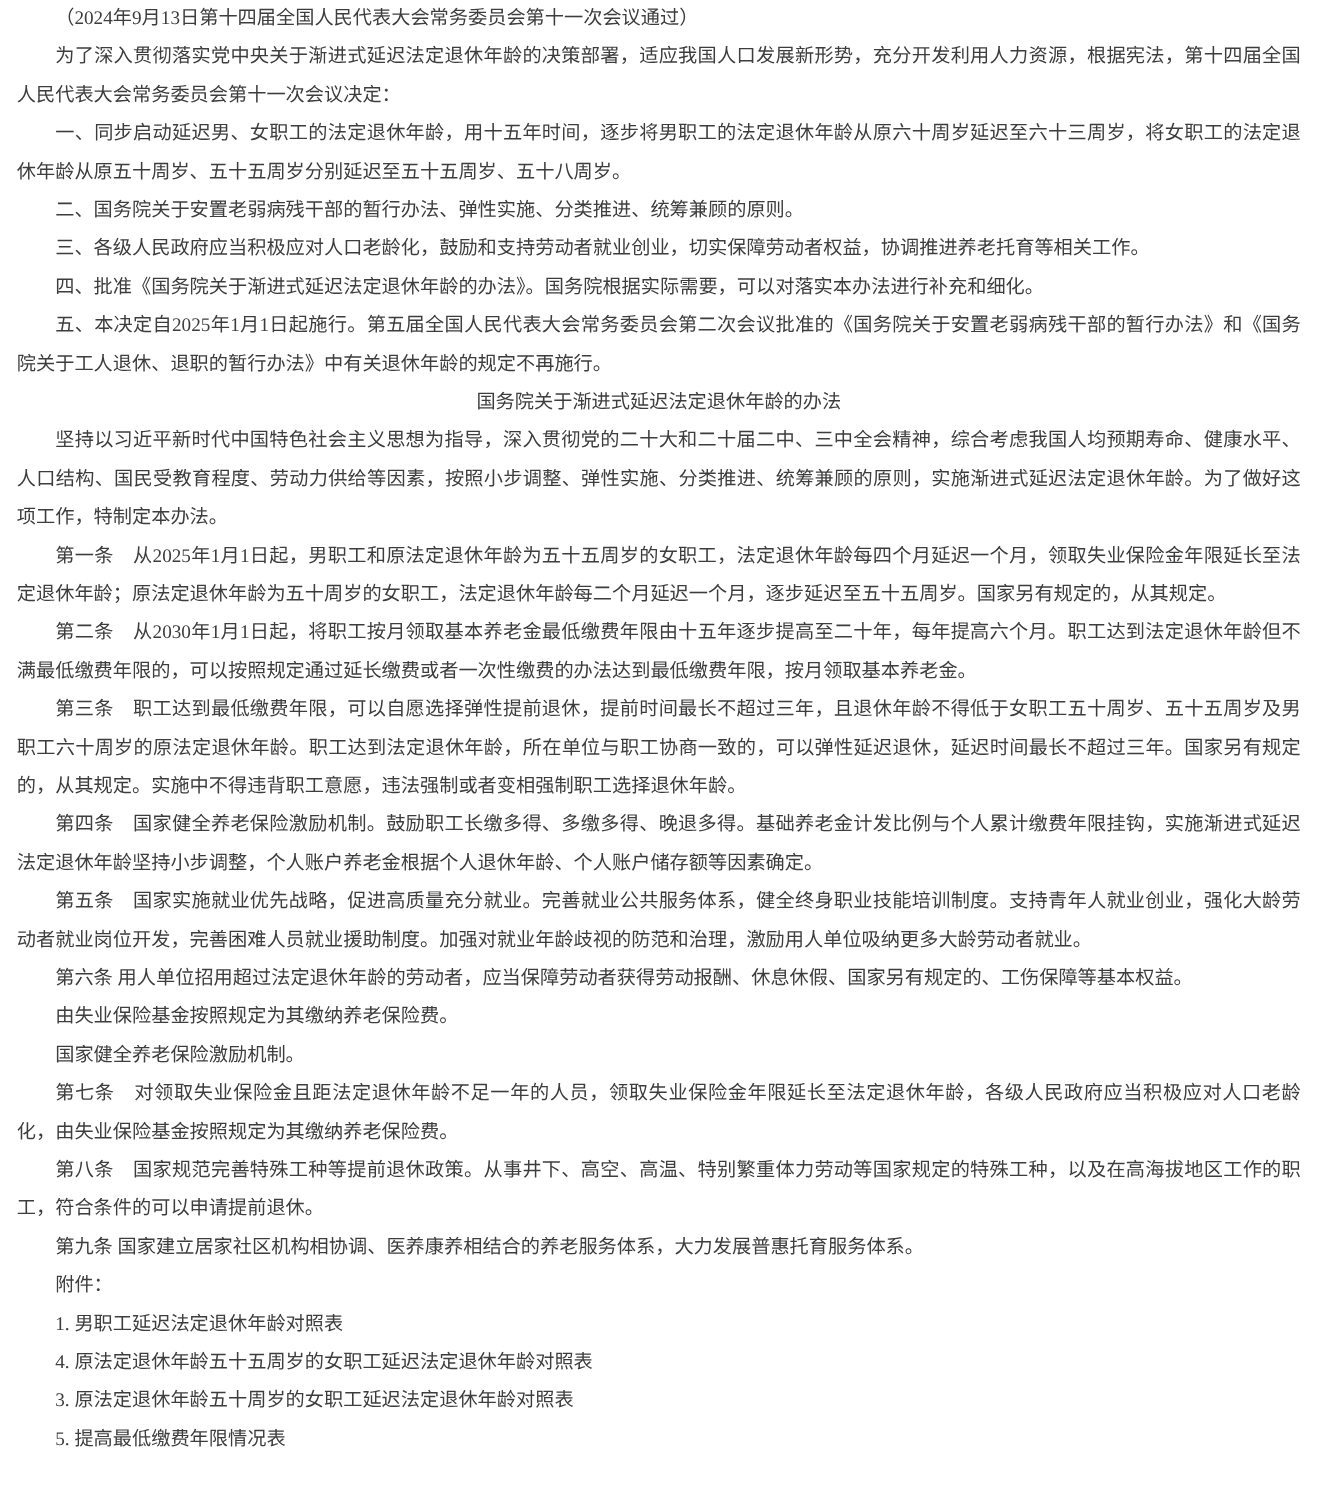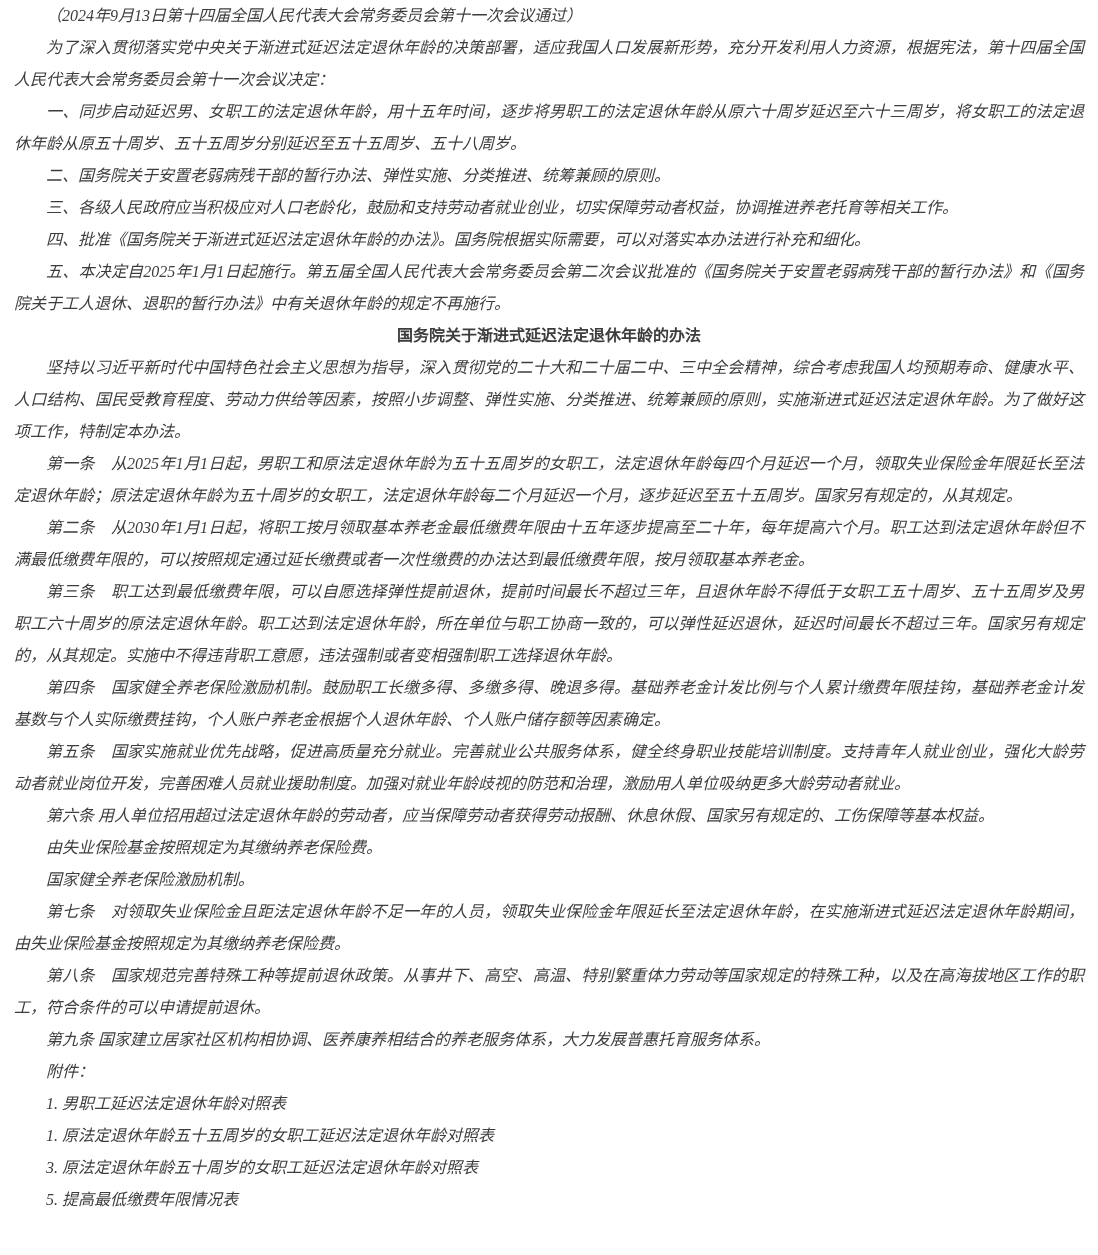--- a/index.html
+++ b/index.html
@@ -17,28 +17,27 @@
     line-height: 32px;
     color: #3d3d3d;
   }
   .para {
     margin: 0;
     padding: 0;
     text-indent: 2em;
     text-align: justify;
     word-break: break-all;
     overflow-wrap: break-word;
-    font-style: italic;
   }
   .doc-title {
     margin: 0;
     padding: 0;
     text-indent: 0;
     text-align: center;
-    font-weight: bold;
+    font-weight: normal;
     font-size: 16px;
     line-height: 32px;
   }
 </style>
 </head>
 <body>
 
 <p class="para">（2024年9月13日第十四届全国人民代表大会常务委员会第十一次会议通过）</p>
 
 <p class="para">为了深入贯彻落实党中央关于渐进式延迟法定退休年龄的决策部署，适应我国人口发展新形势，充分开发利用人力资源，根据宪法，第十四届全国人民代表大会常务委员会第十一次会议决定：</p>
@@ -49,26 +48,26 @@
 <p class="para">四、批准《国务院关于渐进式延迟法定退休年龄的办法》。国务院根据实际需要，可以对落实本办法进行补充和细化。</p>
 <p class="para">五、本决定自2025年1月1日起施行。第五届全国人民代表大会常务委员会第二次会议批准的《国务院关于安置老弱病残干部的暂行办法》和《国务院关于工人退休、退职的暂行办法》中有关退休年龄的规定不再施行。</p>
 
 <p class="doc-title">国务院关于渐进式延迟法定退休年龄的办法</p>
 
 <p class="para">坚持以习近平新时代中国特色社会主义思想为指导，深入贯彻党的二十大和二十届二中、三中全会精神，综合考虑我国人均预期寿命、健康水平、人口结构、国民受教育程度、劳动力供给等因素，按照小步调整、弹性实施、分类推进、统筹兼顾的原则，实施渐进式延迟法定退休年龄。为了做好这项工作，特制定本办法。</p>
 
 <p class="para">第一条　从2025年1月1日起，男职工和原法定退休年龄为五十五周岁的女职工，法定退休年龄每四个月延迟一个月，领取失业保险金年限延长至法定退休年龄；原法定退休年龄为五十周岁的女职工，法定退休年龄每二个月延迟一个月，逐步延迟至五十五周岁。国家另有规定的，从其规定。</p>
 <p class="para">第二条　从2030年1月1日起，将职工按月领取基本养老金最低缴费年限由十五年逐步提高至二十年，每年提高六个月。职工达到法定退休年龄但不满最低缴费年限的，可以按照规定通过延长缴费或者一次性缴费的办法达到最低缴费年限，按月领取基本养老金。</p>
 <p class="para">第三条　职工达到最低缴费年限，可以自愿选择弹性提前退休，提前时间最长不超过三年，且退休年龄不得低于女职工五十周岁、五十五周岁及男职工六十周岁的原法定退休年龄。职工达到法定退休年龄，所在单位与职工协商一致的，可以弹性延迟退休，延迟时间最长不超过三年。国家另有规定的，从其规定。实施中不得违背职工意愿，违法强制或者变相强制职工选择退休年龄。</p>
-<p class="para">第四条　国家健全养老保险激励机制。鼓励职工长缴多得、多缴多得、晚退多得。基础养老金计发比例与个人累计缴费年限挂钩，基础养老金计发基数与个人实际缴费挂钩，个人账户养老金根据个人退休年龄、个人账户储存额等因素确定。</p>
+<p class="para">第四条　国家健全养老保险激励机制。鼓励职工长缴多得、多缴多得、晚退多得。基础养老金计发比例与个人累计缴费年限挂钩，实施渐进式延迟法定退休年龄坚持小步调整，个人账户养老金根据个人退休年龄、个人账户储存额等因素确定。</p>
 <p class="para">第五条　国家实施就业优先战略，促进高质量充分就业。完善就业公共服务体系，健全终身职业技能培训制度。支持青年人就业创业，强化大龄劳动者就业岗位开发，完善困难人员就业援助制度。加强对就业年龄歧视的防范和治理，激励用人单位吸纳更多大龄劳动者就业。</p>
 <p class="para">第六条 用人单位招用超过法定退休年龄的劳动者，应当保障劳动者获得劳动报酬、休息休假、国家另有规定的、工伤保障等基本权益。</p>
 <p class="para">由失业保险基金按照规定为其缴纳养老保险费。</p>
 <p class="para">国家健全养老保险激励机制。</p>
-<p class="para">第七条　对领取失业保险金且距法定退休年龄不足一年的人员，领取失业保险金年限延长至法定退休年龄，在实施渐进式延迟法定退休年龄期间，由失业保险基金按照规定为其缴纳养老保险费。</p>
+<p class="para">第七条　对领取失业保险金且距法定退休年龄不足一年的人员，领取失业保险金年限延长至法定退休年龄，各级人民政府应当积极应对人口老龄化，由失业保险基金按照规定为其缴纳养老保险费。</p>
 <p class="para">第八条　国家规范完善特殊工种等提前退休政策。从事井下、高空、高温、特别繁重体力劳动等国家规定的特殊工种，以及在高海拔地区工作的职工，符合条件的可以申请提前退休。</p>
 <p class="para">第九条 国家建立居家社区机构相协调、医养康养相结合的养老服务体系，大力发展普惠托育服务体系。</p>
 
 <p class="para">附件：</p>
 <p class="para">1. 男职工延迟法定退休年龄对照表</p>
-<p class="para">1. 原法定退休年龄五十五周岁的女职工延迟法定退休年龄对照表</p>
+<p class="para">4. 原法定退休年龄五十五周岁的女职工延迟法定退休年龄对照表</p>
 <p class="para">3. 原法定退休年龄五十周岁的女职工延迟法定退休年龄对照表</p>
 <p class="para">5. 提高最低缴费年限情况表</p>
 
 </body></html>

